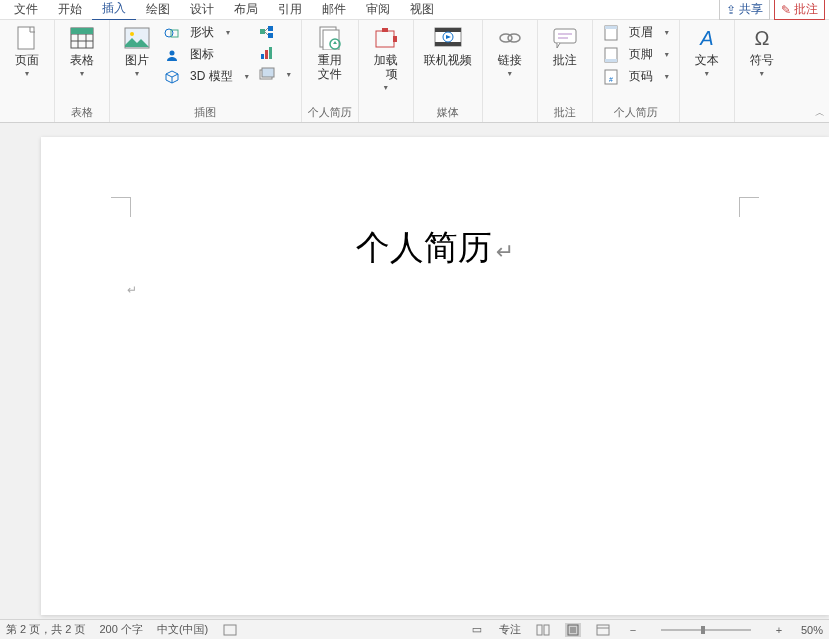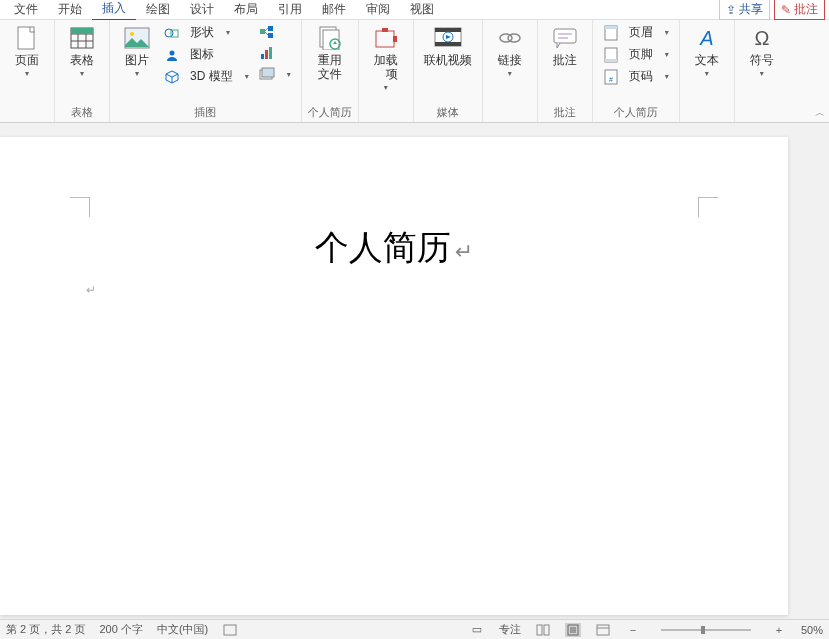--- a/index.html
+++ b/index.html
@@ -22,21 +22,21 @@
 .big-btn .lbl { text-align: right; line-height: 1.15; }
 .big-btn .caret { font-size: 8px; color: #666; line-height: 0.6; }
 
 .small-row { display: flex; align-items: center; font-size: 12px; color: #333; padding: 2px 4px; cursor: pointer; white-space: nowrap; gap: 10px; }
 .small-row .icn { width: 16px; height: 16px; display: flex; align-items: center; justify-content: center; }
 .small-col { display: flex; flex-direction: column; gap: 1px; }
 .caret-sm { font-size: 8px; color: #666; margin-left: 2px; }
 
 .collapse-caret { position: absolute; right: 4px; bottom: 2px; font-size: 10px; color: #666; cursor: pointer; }
 
-.doc-area { flex: 1; background: #f1f1f1; overflow: auto; display: flex; justify-content: flex-start; padding-top: 14px; }
+.doc-area { flex: 1; background: #f1f1f1; overflow: auto; display: flex; justify-content: flex-end; padding-top: 14px; }
 .page { background: #fff; width: 788px; height: 478px; box-shadow: 0 1px 4px rgba(0,0,0,0.15); position: relative; }
 .crop { position: absolute; width: 20px; height: 20px; border: 0 solid #bbb; }
 .crop.tl { top: 60px; left: 70px; border-left-width: 1px; border-bottom-width: 1px; transform: rotate(180deg); }
 .crop.tr { top: 60px; right: 70px; border-right-width: 1px; border-bottom-width: 1px; transform: rotate(180deg); }
 .doc-title { position: absolute; top: 88px; left: 0; right: 0; text-align: center; font-size: 34px; font-weight: 400; color: #000; font-family: "SimSun", serif; }
 .para-mark { color: #888; font-size: 22px; margin-left: 4px; }
 .small-para { position: absolute; top: 146px; left: 86px; color: #aaa; font-size: 12px; }
 
 .status-bar { height: 20px; background: #f3f3f3; border-top: 1px solid #d4d4d4; display: flex; align-items: center; font-size: 11px; color: #555; padding: 0 6px; gap: 14px; }
 .status-spacer { flex: 1; }

